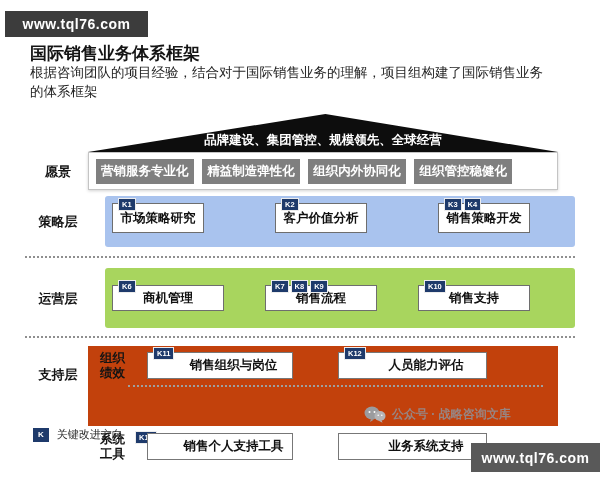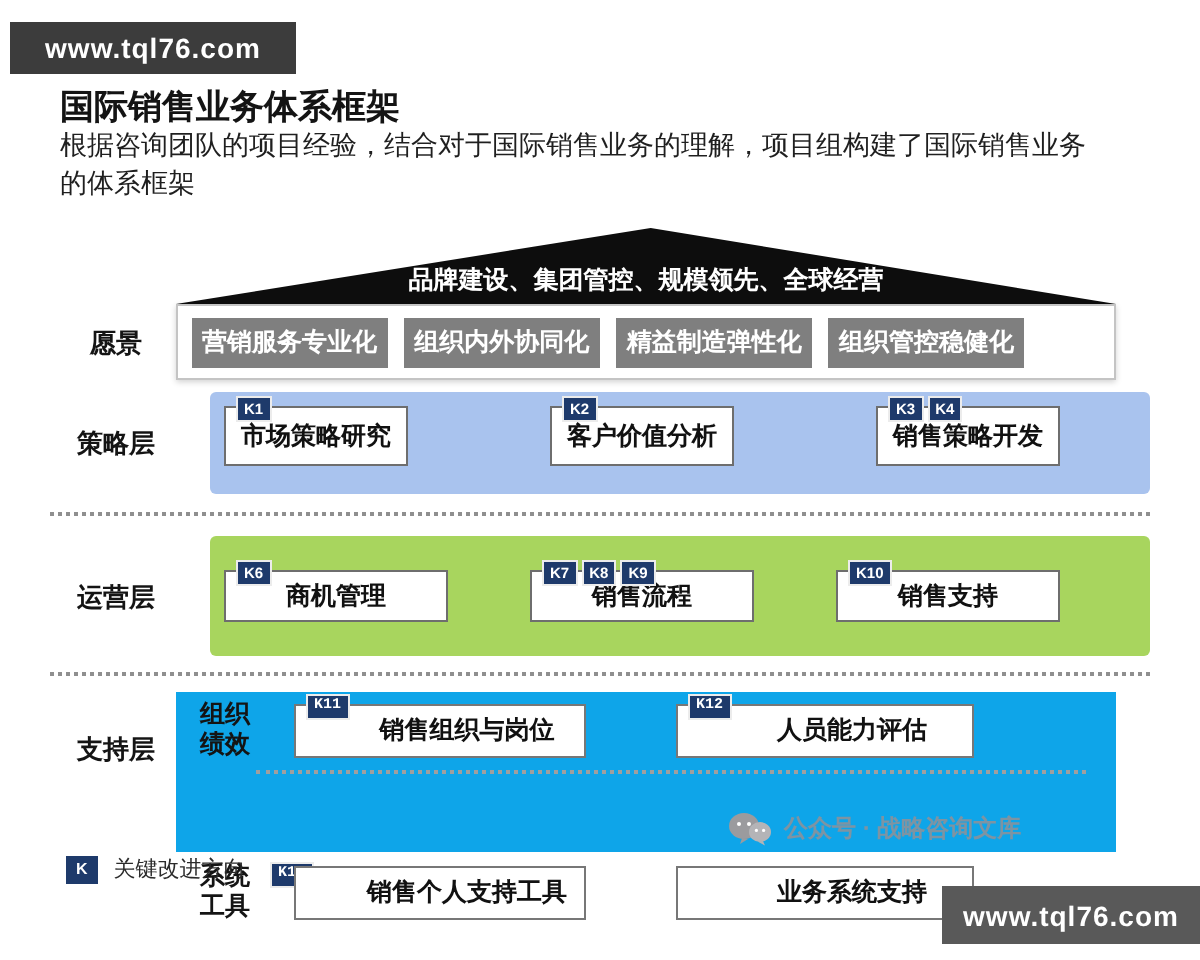--- a/index.html
+++ b/index.html
@@ -39,21 +39,21 @@
   .row-operation .card { width:112px; height:26px; }
 
   .tags { position:absolute; top:-6px; left:5px; display:flex; gap:2px; }
   .ktag { background:#1e3a6b; color:#ffffff; font-size:7.5px; font-weight:bold; padding:1px 3px; line-height:1.25;
           border:1px solid #ececec; white-space:nowrap; }
 
   .sep { position:absolute; left:25px; width:550px; border-top:2px dotted #8f8f8f; }
   .sep-1 { top:256px; }
   .sep-2 { top:336px; }
 
-  .row-support { position:absolute; left:88px; top:346px; width:470px; height:80px; background:#0ea5e9;font-family:Liberation Mono, monospace; }
+  .row-support { position:absolute; left:88px; top:346px; width:470px; height:80px; background:#c2410c; }
   .support-subrow { position:absolute; left:0; width:470px; height:38px; }
   .subrow-1 { top:1px; }
   .subrow-2 { top:42px;margin-top:40px; }
   .sublabel { position:absolute; left:12px; top:4px; width:34px; font-weight:bold; font-size:12.5px; line-height:1.2; color:#141414; }
   .sublabel-tag { position:absolute; left:47px; top:3px; }
   .support-card { position:absolute; top:5px; background:#ffffff; border:1px solid #777; height:27px;
                   display:flex; align-items:center; justify-content:center; font-weight:bold; font-size:12.5px; color:#111;padding-left:27px; }
   .support-card.c1 { left:59px; width:146px; }
   .support-card.c2 { left:250px; width:149px; }
   .support-divider { position:absolute; left:40px; top:39px; width:415px; border-top:2px dotted #9f9f9f; }
@@ -78,22 +78,22 @@
   <div class="layer-label label-strategy">策略层</div>
   <div class="layer-label label-operation">运营层</div>
   <div class="layer-label label-support">支持层</div>
 
   <div class="roof">
     <div class="roof-text">品牌建设、集团管控、规模领先、全球经营</div>
   </div>
 
   <div class="vision-row">
     <div class="vision-item">营销服务专业化</div>
+    <div class="vision-item">精益制造弹性化</div>
     <div class="vision-item">组织内外协同化</div>
-    <div class="vision-item">精益制造弹性化</div>
     <div class="vision-item">组织管控稳健化</div>
   </div>
 
   <div class="band row-strategy">
     <div class="card">
       <div class="tags">
         <span class="ktag">K1</span>
       </div>
       <span>市场策略研究</span>
     </div>

